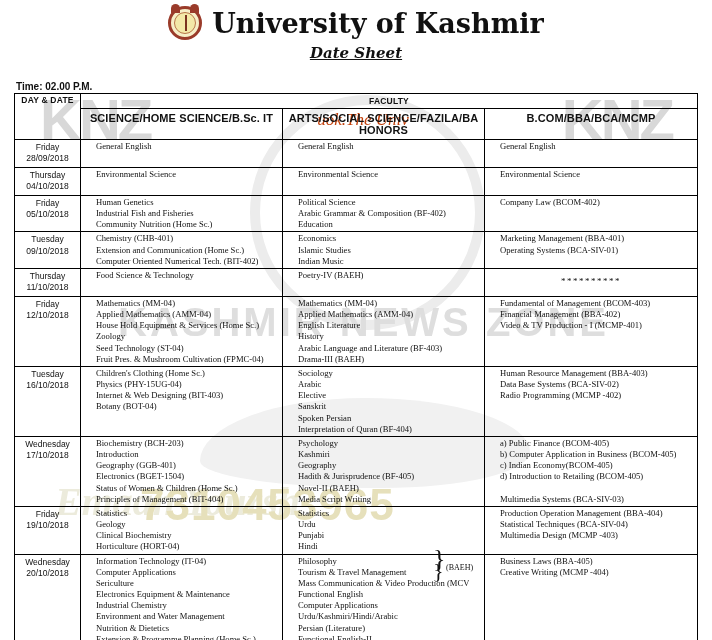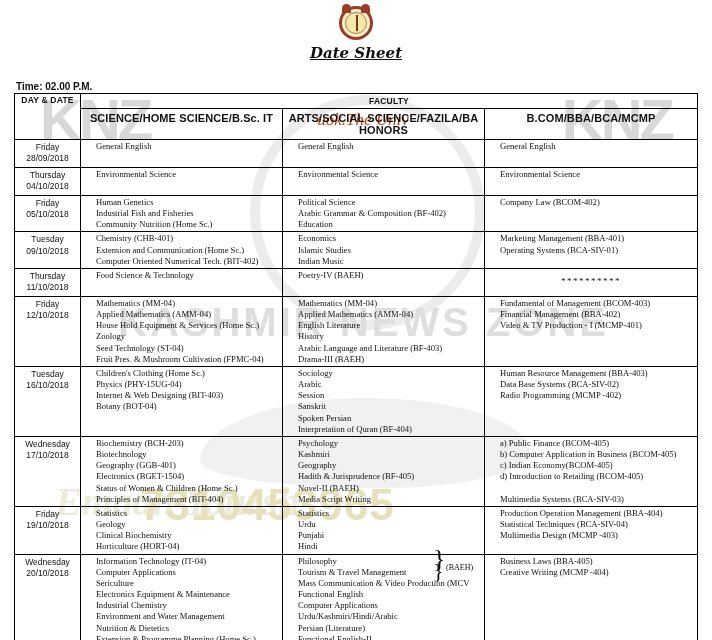--- a/index.html
+++ b/index.html
@@ -93,20 +93,21 @@
 
   <div class="hdr">
     <div class="hdr-row">
       <div class="crest">
         <div class="ring"></div>
           <div class="inner"></div>
         <div class="bar"></div>
           <div class="tl"></div>
           <div class="tr"></div>
       </div>
+      <div class="uni-title">University of Kashmir</div>
     </div>
     <div class="ds-title">Date Sheet</div>
     <div class="timeline">Time: 02.00 P.M.</div>
   </div>
 
   <table class="ds">
     <colgroup>
       <col style="width:66px">
         <col style="width:202px">
         <col style="width:202px">
@@ -242,39 +243,39 @@
           </td>
           <td class="subj">
             <div class="ln">Children's Clothing (Home Sc.)</div>
             <div class="ln">Physics (PHY-15UG-04)</div>
             <div class="ln">Internet &amp; Web Designing (BIT-403)</div>
             <div class="ln">Botany (BOT-04)</div>
           </td>
           <td class="subj">
             <div class="ln">Sociology</div>
             <div class="ln">Arabic</div>
-            <div class="ln">Session</div>
+            <div class="ln">Elective</div>
             <div class="ln">Sanskrit</div>
             <div class="ln">Spoken Persian</div>
             <div class="ln">Interpretation of Quran (BF-404)</div>
           </td>
           <td class="subj">
             <div class="ln">Human Resource Management (BBA-403)</div>
             <div class="ln">Data Base Systems (BCA-SIV-02)</div>
             <div class="ln">Radio Programming (MCMP -402)</div>
           </td>
         </tr>
         <tr>
           <td class="date">
             <div>Wednesday</div>
             <div>17/10/2018</div>
           </td>
           <td class="subj">
             <div class="ln">Biochemistry (BCH-203)</div>
-            <div class="ln">Biotechnology</div>
+            <div class="ln">Introduction</div>
             <div class="ln">Geography (GGB-401)</div>
             <div class="ln">Electronics (BGET-1504)</div>
             <div class="ln">Status of Women &amp; Children (Home Sc.)</div>
             <div class="ln">Principles of Management (BIT-404)</div>
           </td>
           <td class="subj">
             <div class="ln">Psychology</div>
             <div class="ln">Kashmiri</div>
             <div class="ln">Geography</div>
             <div class="ln">Hadith &amp; Jurisprudence (BF-405)</div>

